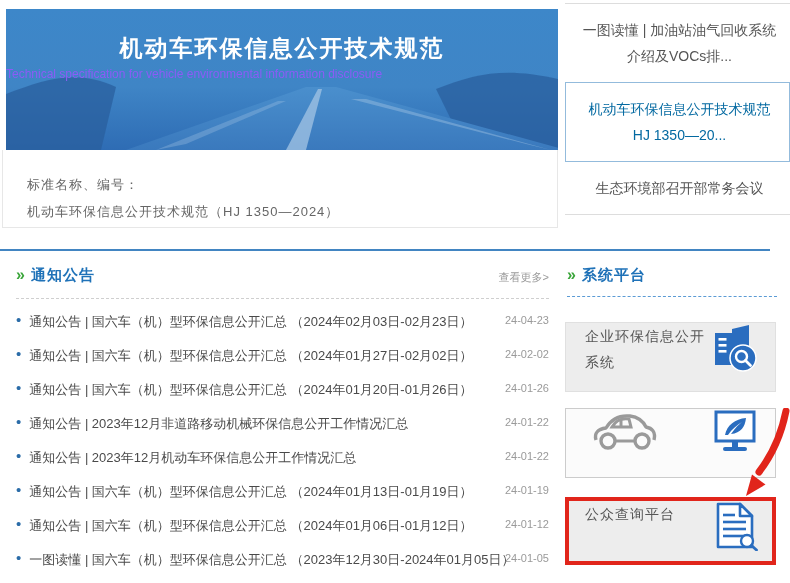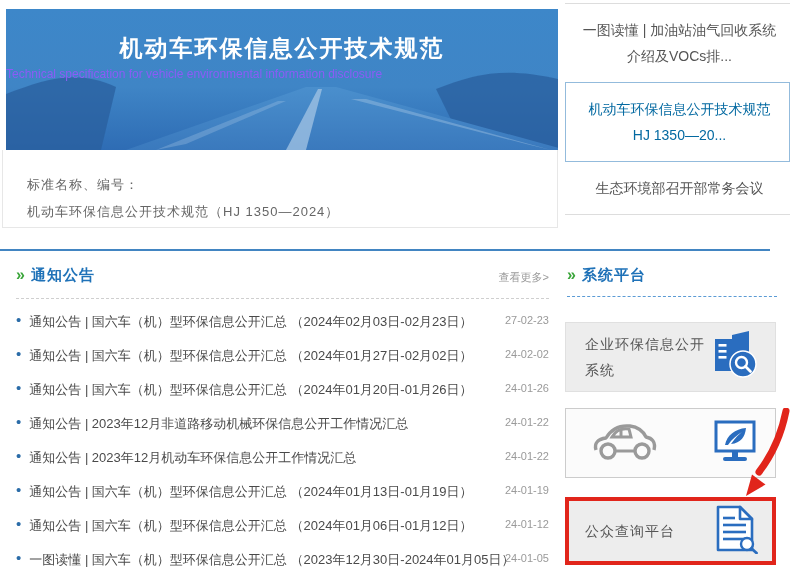--- a/index.html
+++ b/index.html
@@ -45,21 +45,21 @@
   .news { position:absolute; left:565px; top:3px; width:225px;
     border-top:1px solid #ddd; border-bottom:1px solid #ddd;text-align:center; }
   .news-item { padding:13px 10px 13px 14px; font-size:14px; line-height:26px;
     color:#555; cursor:pointer; }
   .news-item.active { border:1px solid #93bbdc; color:#0369a1; }
 
   
   .platform-head { position:absolute; left:567px; top:266px; width:223px; }
   .platform-dash { position:absolute; left:567px; top:296px; width:210px;
     border-bottom:1px dashed #5b9bd5; }
-  .card { position:absolute; left:565px; width:211px; display:flex; align-items:center;
+  .card { position:absolute; left:565px; width:211px; display:flex; 
     cursor:pointer; }
   .card-label { font-size:14px; color:#555; line-height:26px; letter-spacing:1px; }
   .card1 { top:322px; height:70px; background:#ededed; border:1px solid #e0e0e0;
     padding:0 14px 0 19px; justify-content:space-between; }
   .card1 .card-label { width:124px; }
   .card2 { top:408px; height:70px; background:#fbfbfb; border:1px solid #ccc;
     padding:0 18px 0 26px; justify-content:space-between; }
   .card3 { top:497px; height:68px; background:#ededed; border:4px solid #e1251b;
     padding:0 14px 0 16px; justify-content:space-between;gap:18px; }
 
@@ -108,21 +108,21 @@
 
   <div class="blue-divider"></div>
 
   <div class="notices">
     <div class="notices-head sec-head">
       <span class="chev">»</span><span class="sec-title">通知公告</span>
       <span class="more">查看更多&gt;</span>
     </div>
     <div class="notices-dash"></div>
     <ul class="notice-list">
-      <li class="notice-row"><span class="bullet">•</span><span class="notice-text">通知公告 | 国六车（机）型环保信息公开汇总 （2024年02月03日-02月23日）</span><span class="notice-date">27-02-23</span></li>
+      <li class="notice-row"><span class="bullet">•</span><span class="notice-text">通知公告 | 国六车（机）型环保信息公开汇总 （2024年02月03日-02月23日）</span><span class="notice-date">24-04-23</span></li>
       <li class="notice-row"><span class="bullet">•</span><span class="notice-text">通知公告 | 国六车（机）型环保信息公开汇总 （2024年01月27日-02月02日）</span><span class="notice-date">24-02-02</span></li>
       <li class="notice-row"><span class="bullet">•</span><span class="notice-text">通知公告 | 国六车（机）型环保信息公开汇总 （2024年01月20日-01月26日）</span><span class="notice-date">24-01-26</span></li>
       <li class="notice-row"><span class="bullet">•</span><span class="notice-text">通知公告 | 2023年12月非道路移动机械环保信息公开工作情况汇总</span><span class="notice-date">24-01-22</span></li>
       <li class="notice-row"><span class="bullet">•</span><span class="notice-text">通知公告 | 2023年12月机动车环保信息公开工作情况汇总</span><span class="notice-date">24-01-22</span></li>
       <li class="notice-row"><span class="bullet">•</span><span class="notice-text">通知公告 | 国六车（机）型环保信息公开汇总 （2024年01月13日-01月19日）</span><span class="notice-date">24-01-19</span></li>
       <li class="notice-row"><span class="bullet">•</span><span class="notice-text">通知公告 | 国六车（机）型环保信息公开汇总 （2024年01月06日-01月12日）</span><span class="notice-date">24-01-12</span></li>
       <li class="notice-row"><span class="bullet">•</span><span class="notice-text">一图读懂 | 国六车（机）型环保信息公开汇总 （2023年12月30日-2024年01月05日）</span><span class="notice-date">24-01-05</span></li>
     </ul>
   </div>
 

